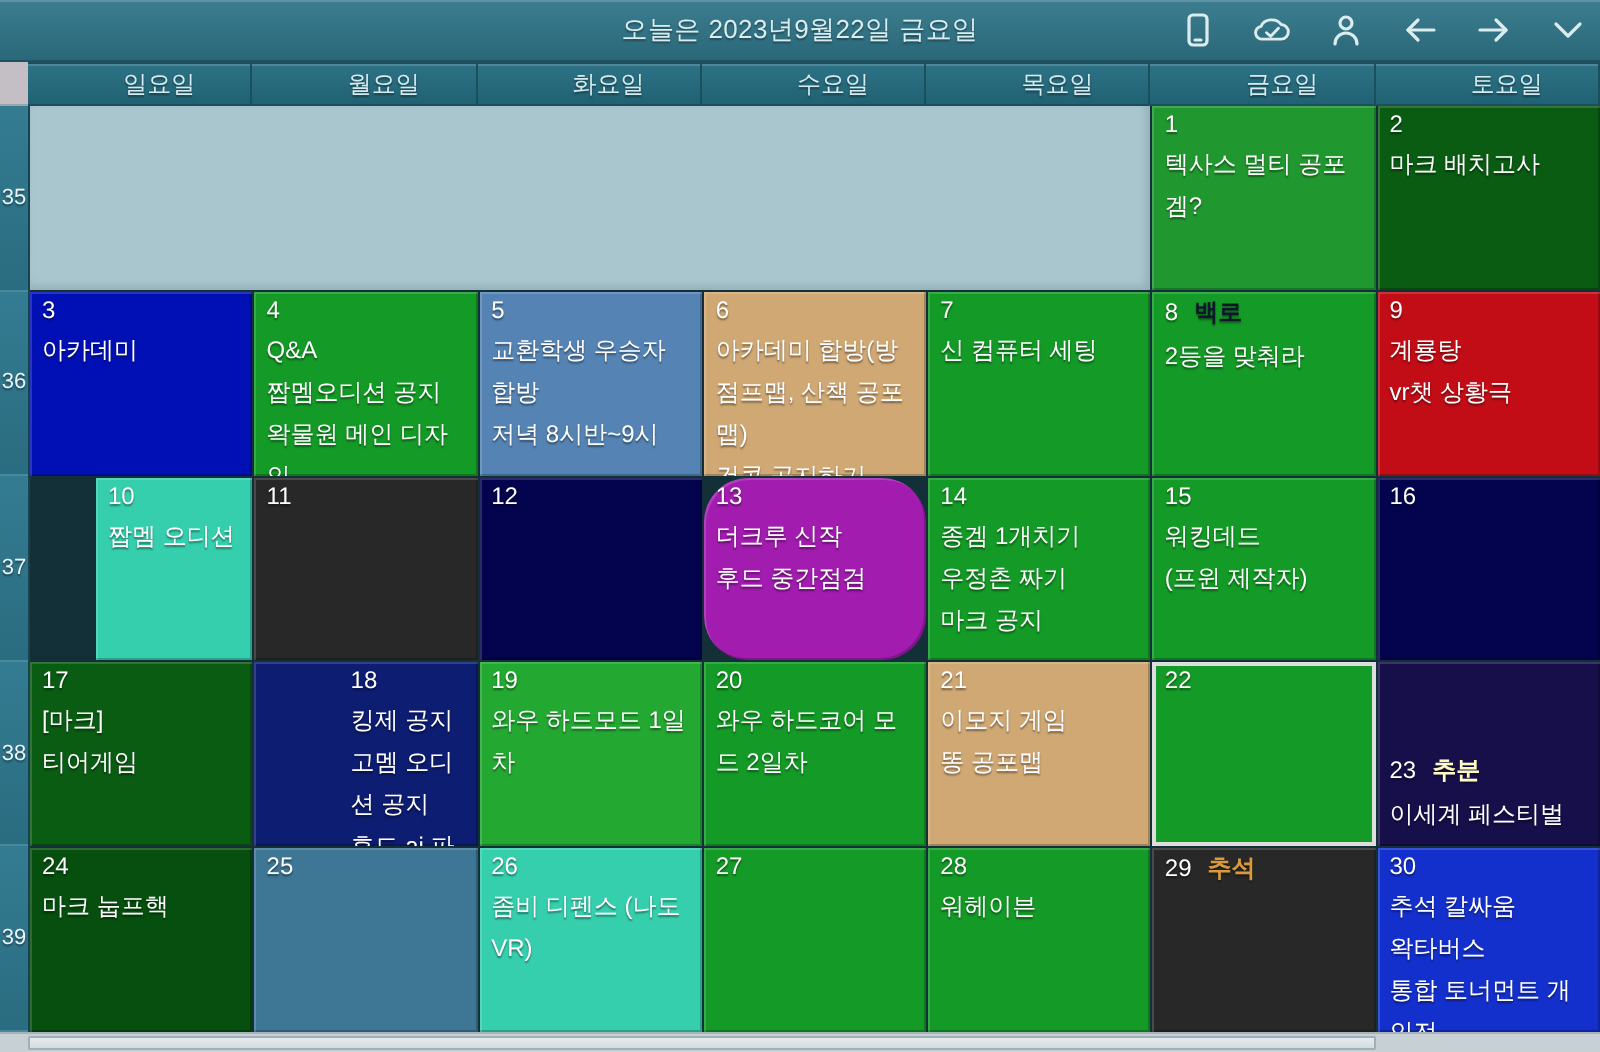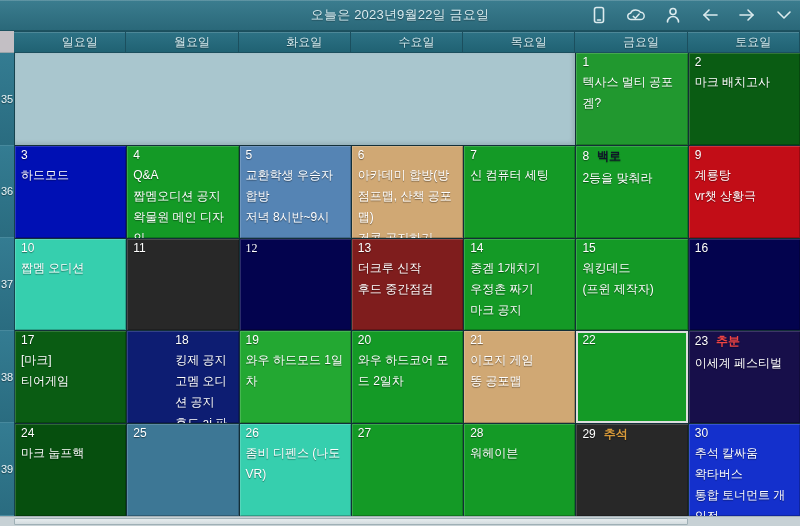--- a/index.html
+++ b/index.html
@@ -176,21 +176,21 @@
           </div>
           <div class="events">
             <div class="event-line">마크 배치고사</div>
           </div>
         </div>
         <div class="cell" style="background: rgb(0, 16, 180);">
           <div class="cell-head">
             <span class="daynum">3</span>
           </div>
           <div class="events">
-            <div class="event-line">하드모드</div>
+            <div class="event-line">아카데미</div>
           </div>
         </div>
         <div class="cell" style="background: rgb(20, 154, 38);">
           <div class="cell-head">
             <span class="daynum">4</span>
           </div>
           <div class="events">
             <div class="event-line">Q&amp;A</div>
             <div class="event-line">짭멤오디션 공지</div>
             <div class="event-line">왁물원 메인 디자인</div>
@@ -233,41 +233,41 @@
         </div>
         <div class="cell" style="background: rgb(194, 13, 23);">
           <div class="cell-head">
             <span class="daynum">9</span>
           </div>
           <div class="events">
             <div class="event-line">계룡탕</div>
             <div class="event-line">vr챗 상황극</div>
           </div>
         </div>
-        <div class="cell" style="background: rgb(54, 207, 174);">
+        <div class="cell" style="background: rgb(54, 207, 174); margin-left: 33px;">
           <div class="cell-head">
             <span class="daynum">10</span>
           </div>
           <div class="events">
             <div class="event-line">짭멤 오디션</div>
           </div>
         </div>
         <div class="cell" style="background: rgb(40, 40, 40);">
           <div class="cell-head">
             <span class="daynum">11</span>
           </div>
           <div class="events"></div>
         </div>
-        <div class="cell" style="background: rgb(3, 3, 78); font-family: Liberation Serif, serif;">
+        <div class="cell" style="background: rgb(3, 3, 78);">
           <div class="cell-head">
             <span class="daynum">12</span>
           </div>
           <div class="events"></div>
         </div>
-        <div class="cell" style="background: #7f1d1d;">
+        <div class="cell" style="background: #a21caf; border-radius: 22px;">
           <div class="cell-head">
             <span class="daynum">13</span>
           </div>
           <div class="events">
             <div class="event-line">더크루 신작</div>
             <div class="event-line">후드 중간점검</div>
           </div>
         </div>
         <div class="cell" style="background: rgb(20, 154, 38);">
           <div class="cell-head">
@@ -340,21 +340,21 @@
         </div>
         <div class="cell selected" style="background: rgb(20, 154, 38);">
           <div class="cell-head">
             <span class="daynum">22</span>
           </div>
           <div class="events"></div>
         </div>
         <div class="cell" style="background: rgb(23, 15, 74);">
           <div class="cell-head">
             <span class="daynum">23</span>
-            <span class="holiday" style="color: #ef4444;">추분</span>
+            <span class="holiday" style="color: #fef9c3; margin-top: 44px;">추분</span>
           </div>
           <div class="events">
             <div class="event-line">이세계 페스티벌</div>
           </div>
         </div>
         <div class="cell" style="background: rgb(6, 79, 14);">
           <div class="cell-head">
             <span class="daynum">24</span>
           </div>
           <div class="events">

